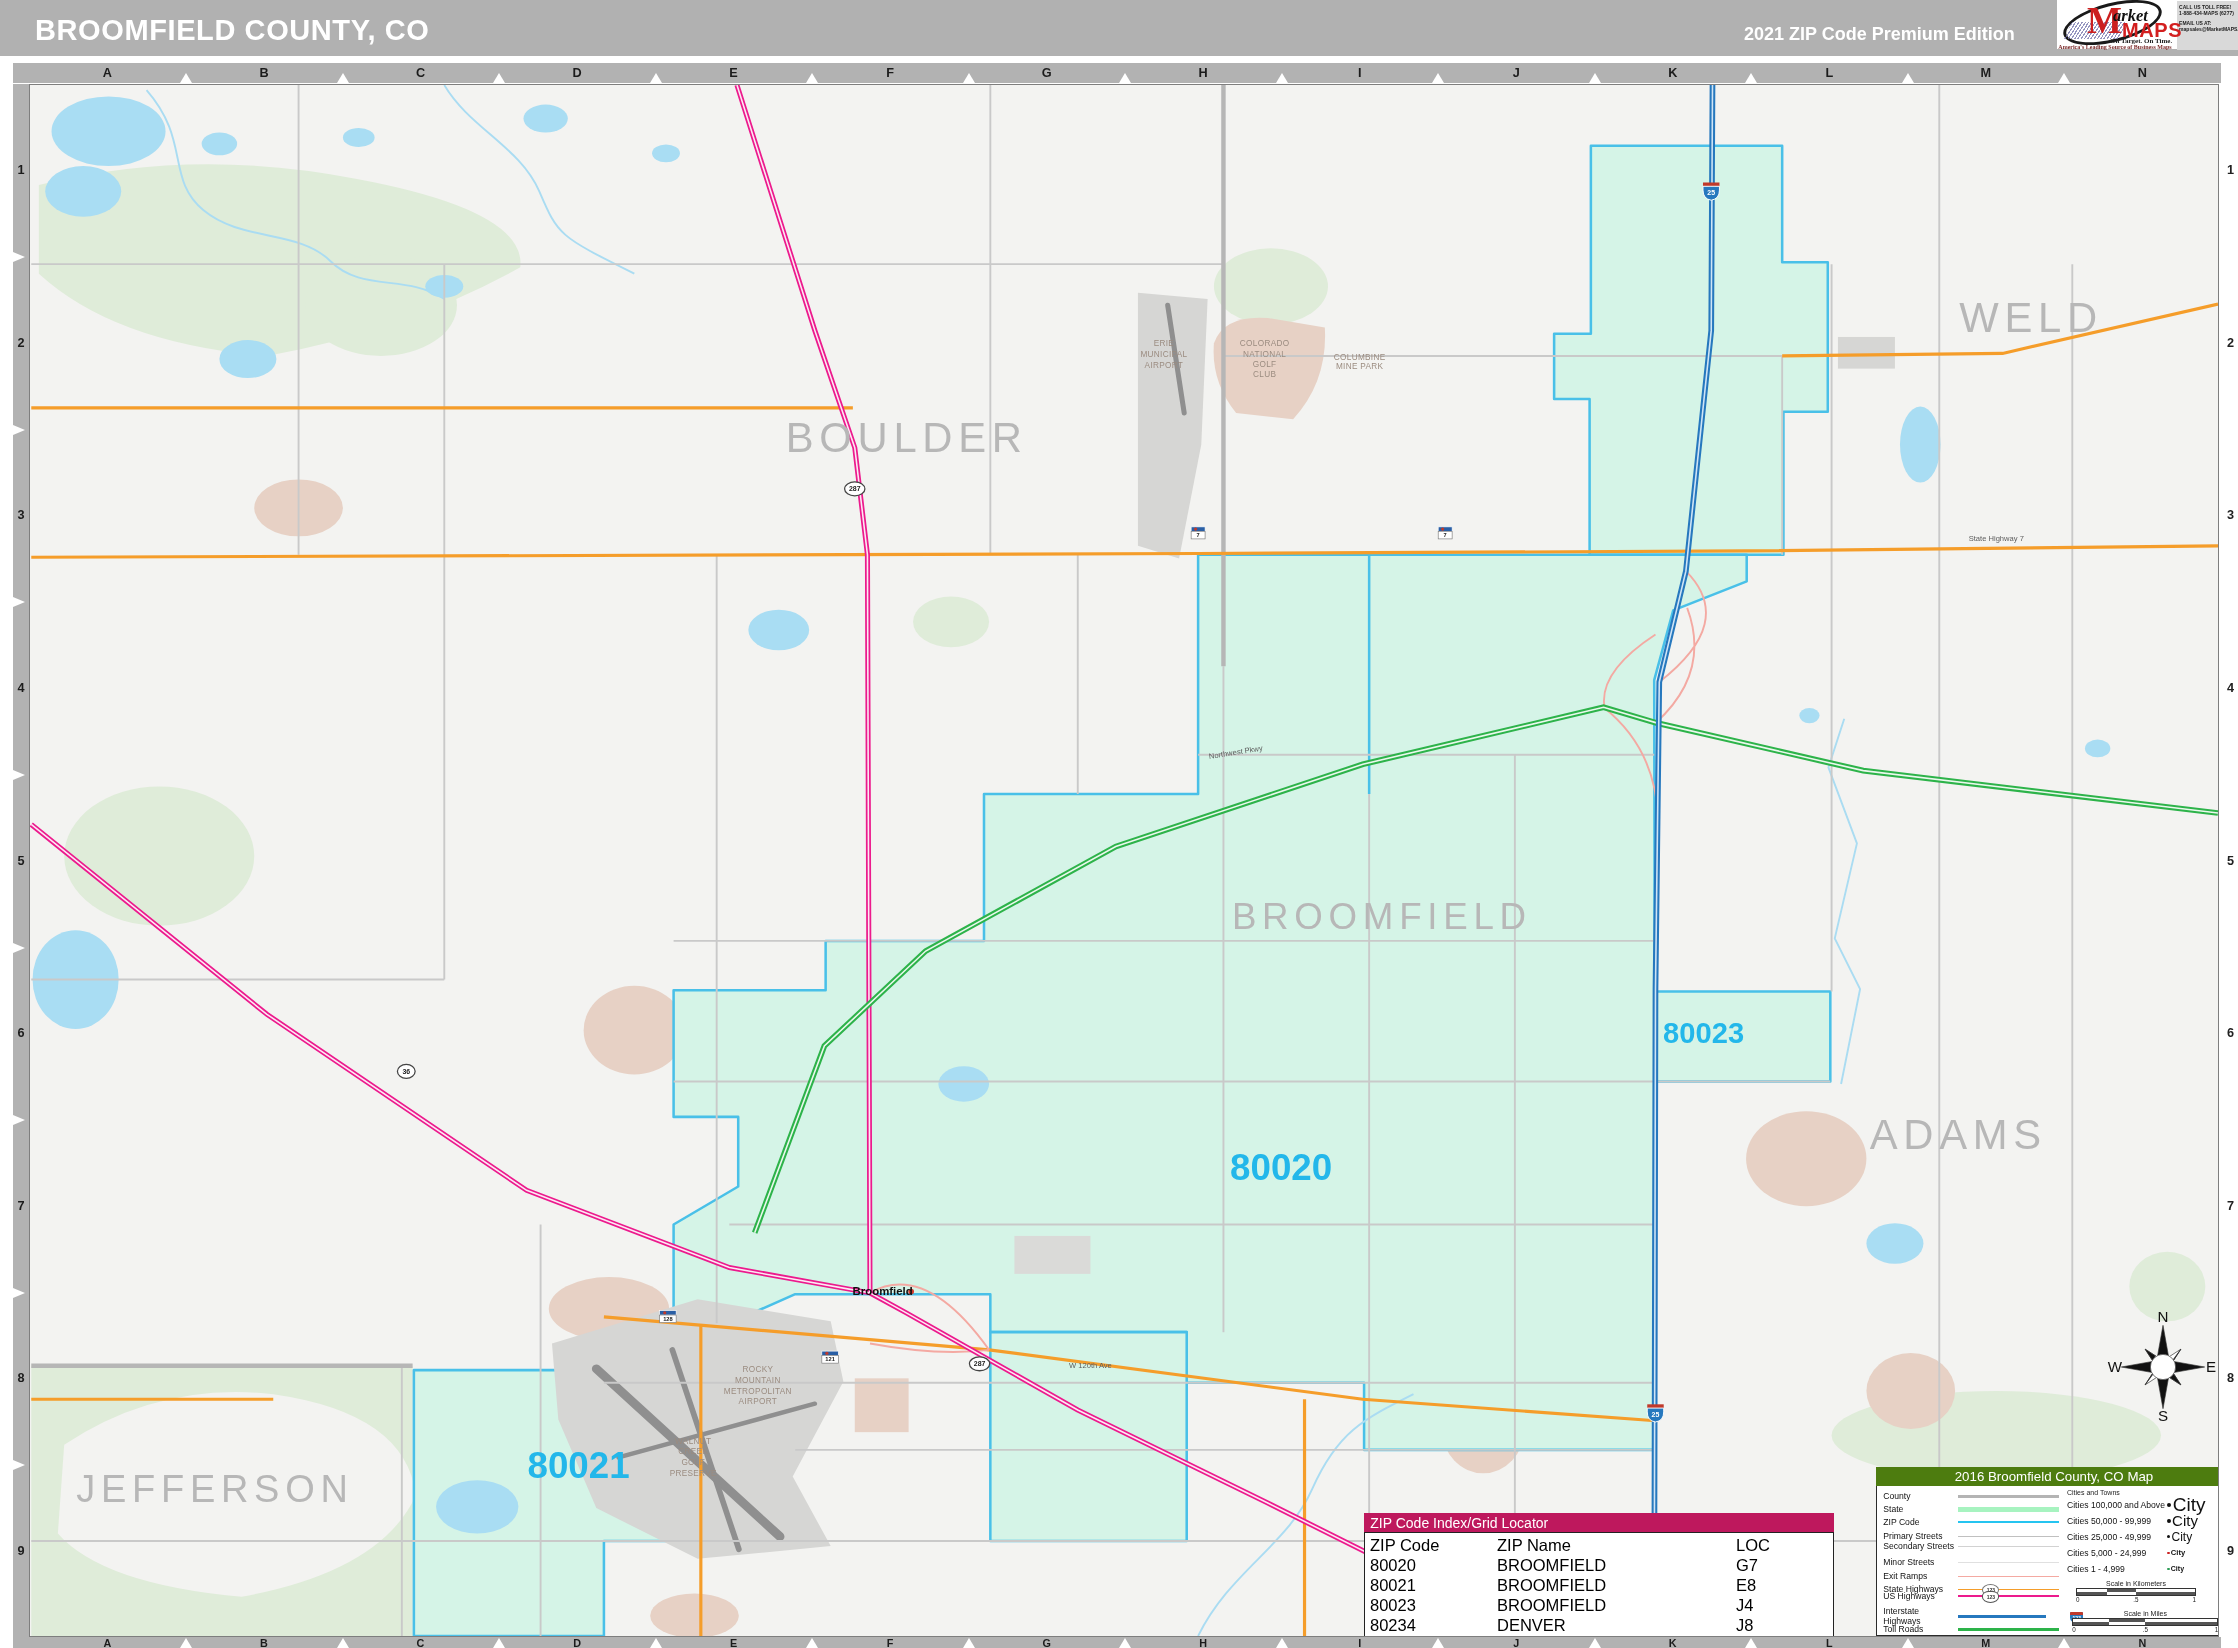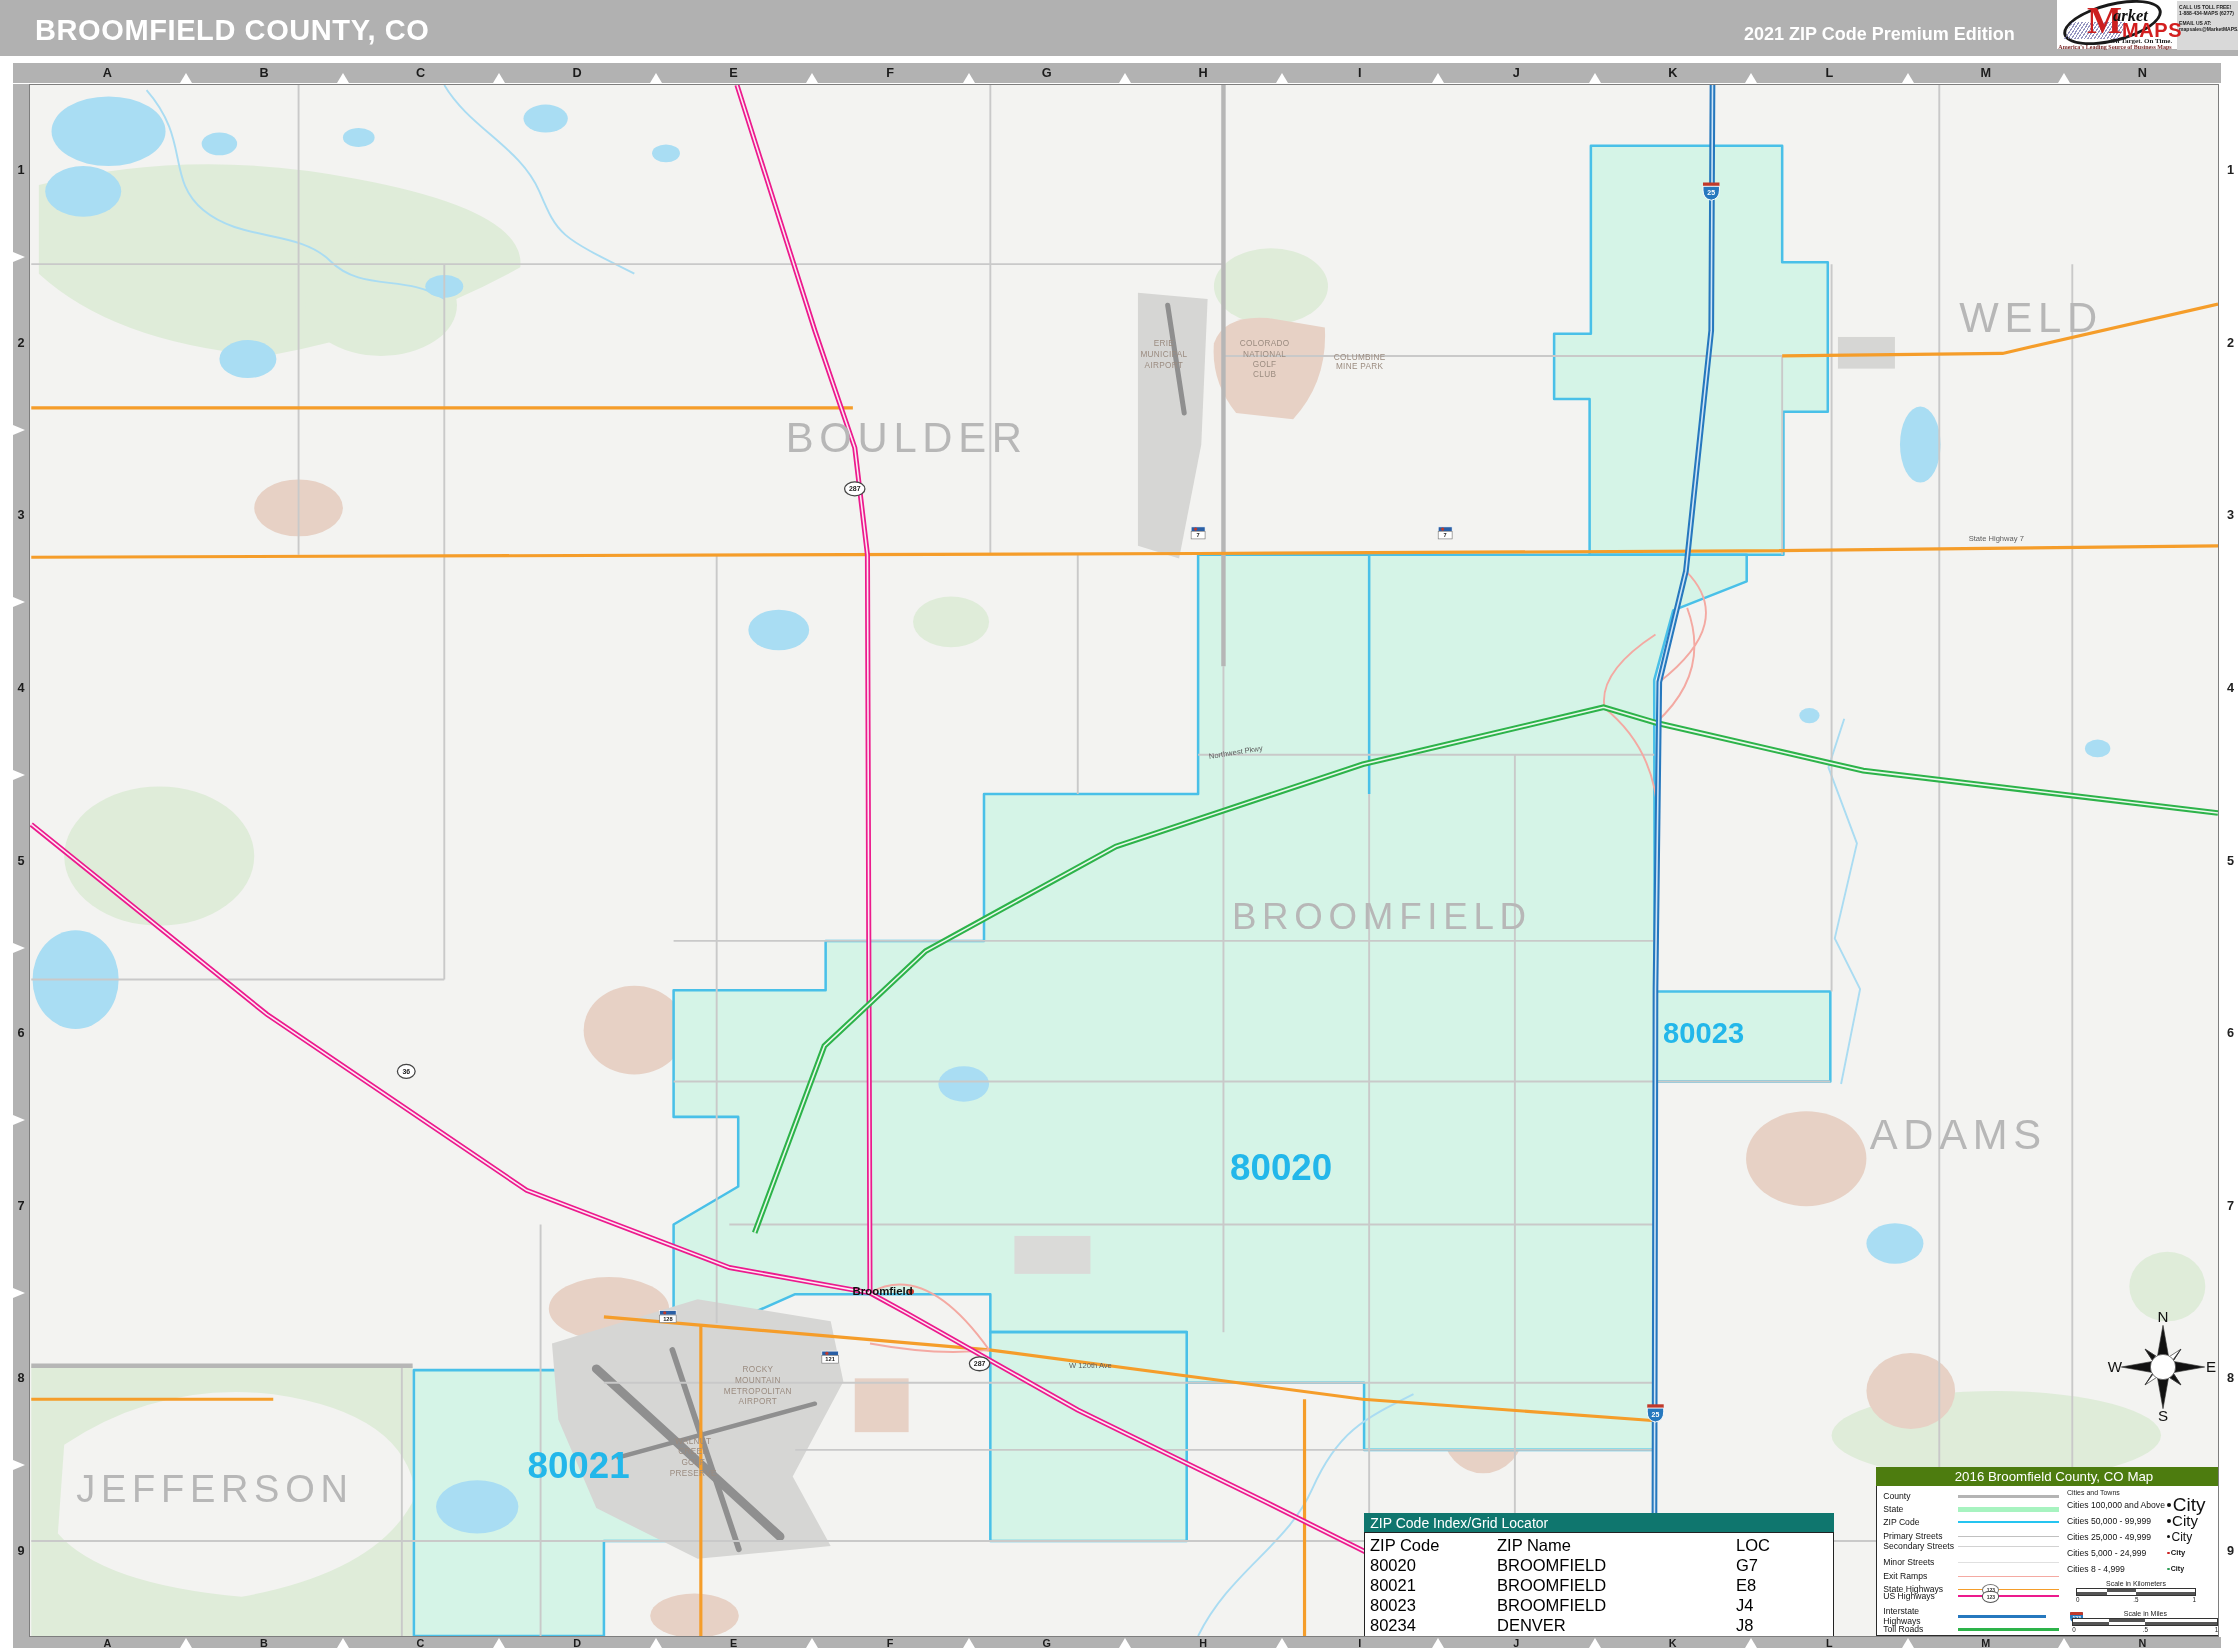--- a/index.html
+++ b/index.html
@@ -94,21 +94,21 @@
   .sseg.a{left:0;bottom:0;width:25%;}
   .sseg.b{left:25%;top:0;width:25%;}
   .sseg.c{left:50%;bottom:0;width:50%;}
   .sticks{position:relative;height:7.6px;font-size:6.3px;color:#222;}
   .sticks .t0{position:absolute;left:0;}
   .sticks .t1{position:absolute;left:50%;transform:translateX(-50%);}
   .sticks .t2{position:absolute;right:0;}
 
   
   .ziptable{position:absolute;left:1334px;top:1428px;width:470px;height:126px;z-index:4;}
-  .zt-head{height:19px;background:#0f766e;color:#ffffff;font-size:14px;display:flex;align-items:center;padding-left:6.3px;}
+  .zt-head{height:19px;background:#be185d;color:#ffffff;font-size:14px;display:flex;align-items:center;padding-left:6.3px;}
   .zt-body{height:107px;background:#ffffff;border:1.3px solid #222;box-sizing:border-box;padding:2.5px 5px;}
   .zt-row{display:flex;height:20px;align-items:center;font-size:16.5px;color:#000;}
   .zt-row.hdr{font-weight:normal;}
   .zt-c1{width:127px;}
   .zt-c2{width:203px;}
   .zt-c3{width:76px;margin-left:36px;}
 
   .compass{position:absolute;left:2073px;top:1225px;z-index:4;}
 </style>
 </head>
@@ -505,21 +505,21 @@
               </span>
             </div>
           <div class="crow c3">
               <span class="clabel">Cities 5,000 - 24,999</span>
               <span class="csample">
                 <span class="cdot"></span>
                 <span>City</span>
               </span>
             </div>
           <div class="crow c4">
-              <span class="clabel">Cities 8 - 4,999</span>
+              <span class="clabel">Cities 1 - 4,999</span>
               <span class="csample">
                 <span class="cdot"></span>
                 <span>City</span>
               </span>
             </div>
         </div>
 
         <div class="scalebar scale-km">
           <div class="scale-title">Scale in Kilometers</div>
           <div class="sbar">

